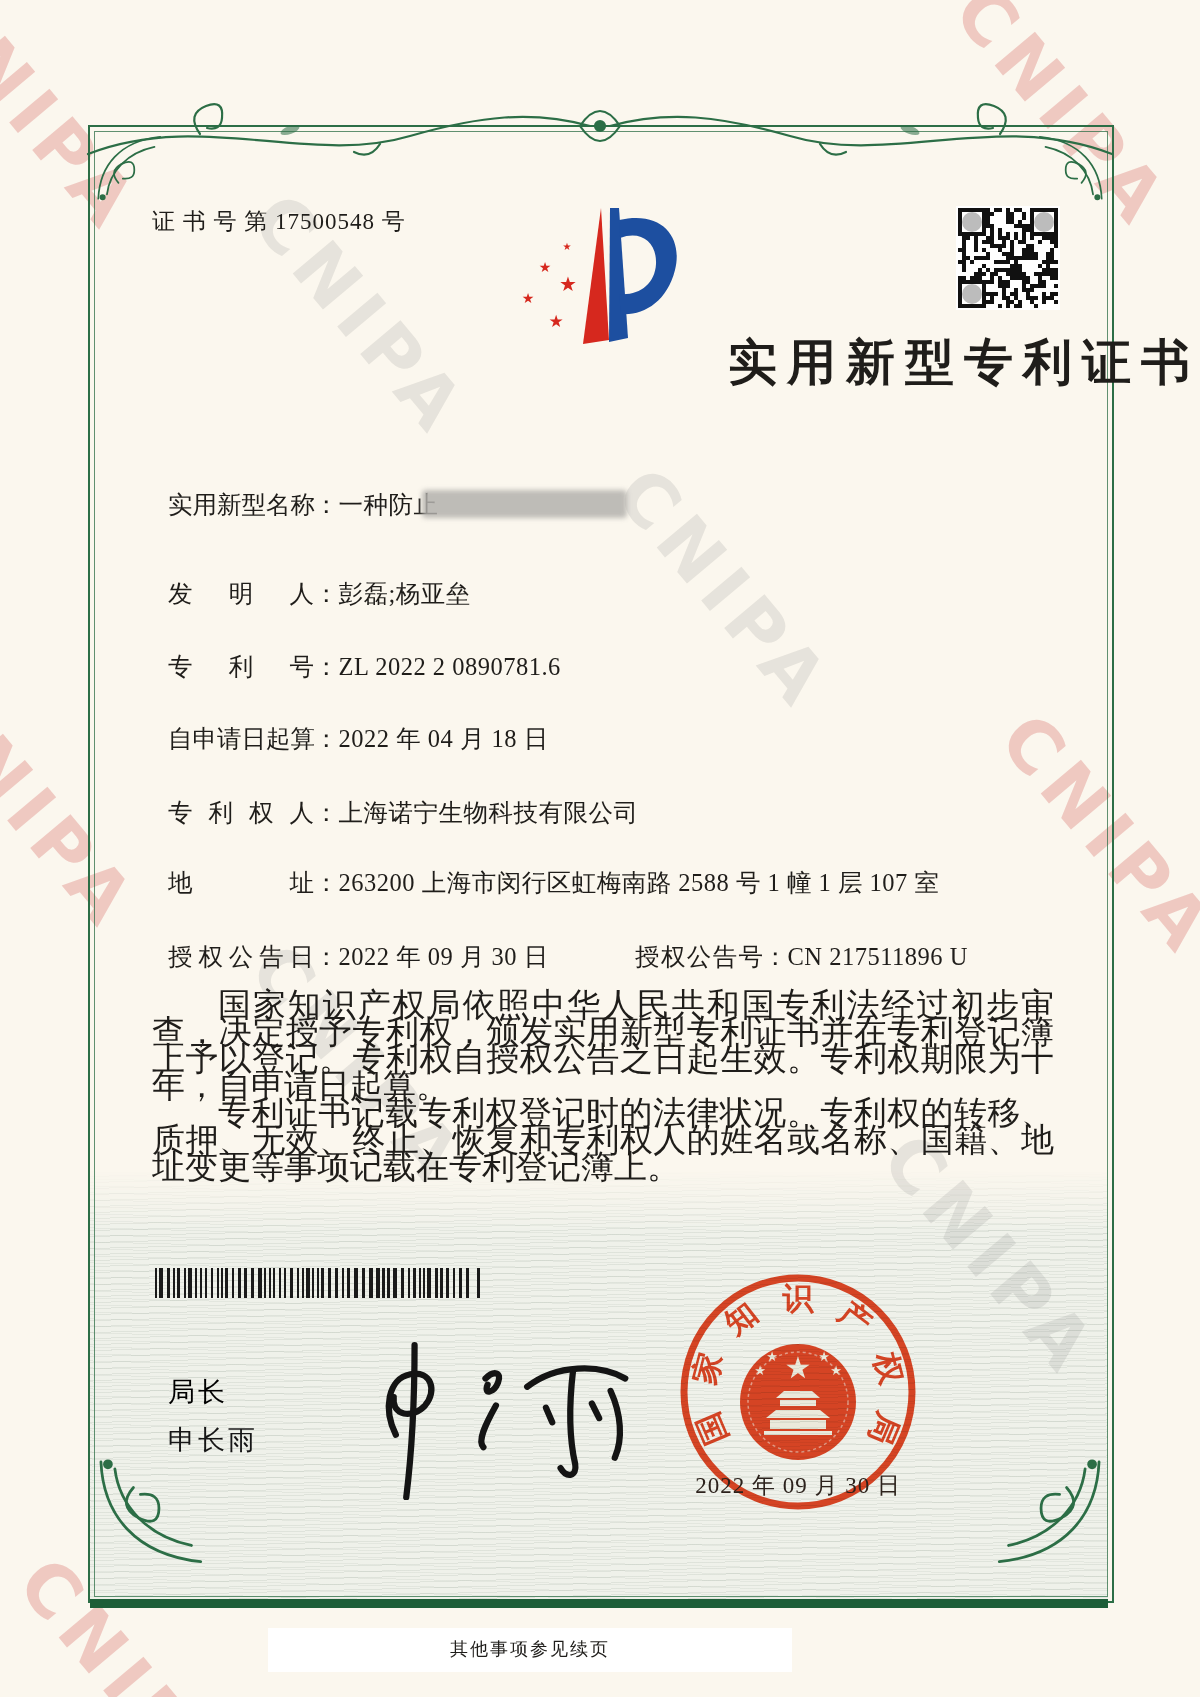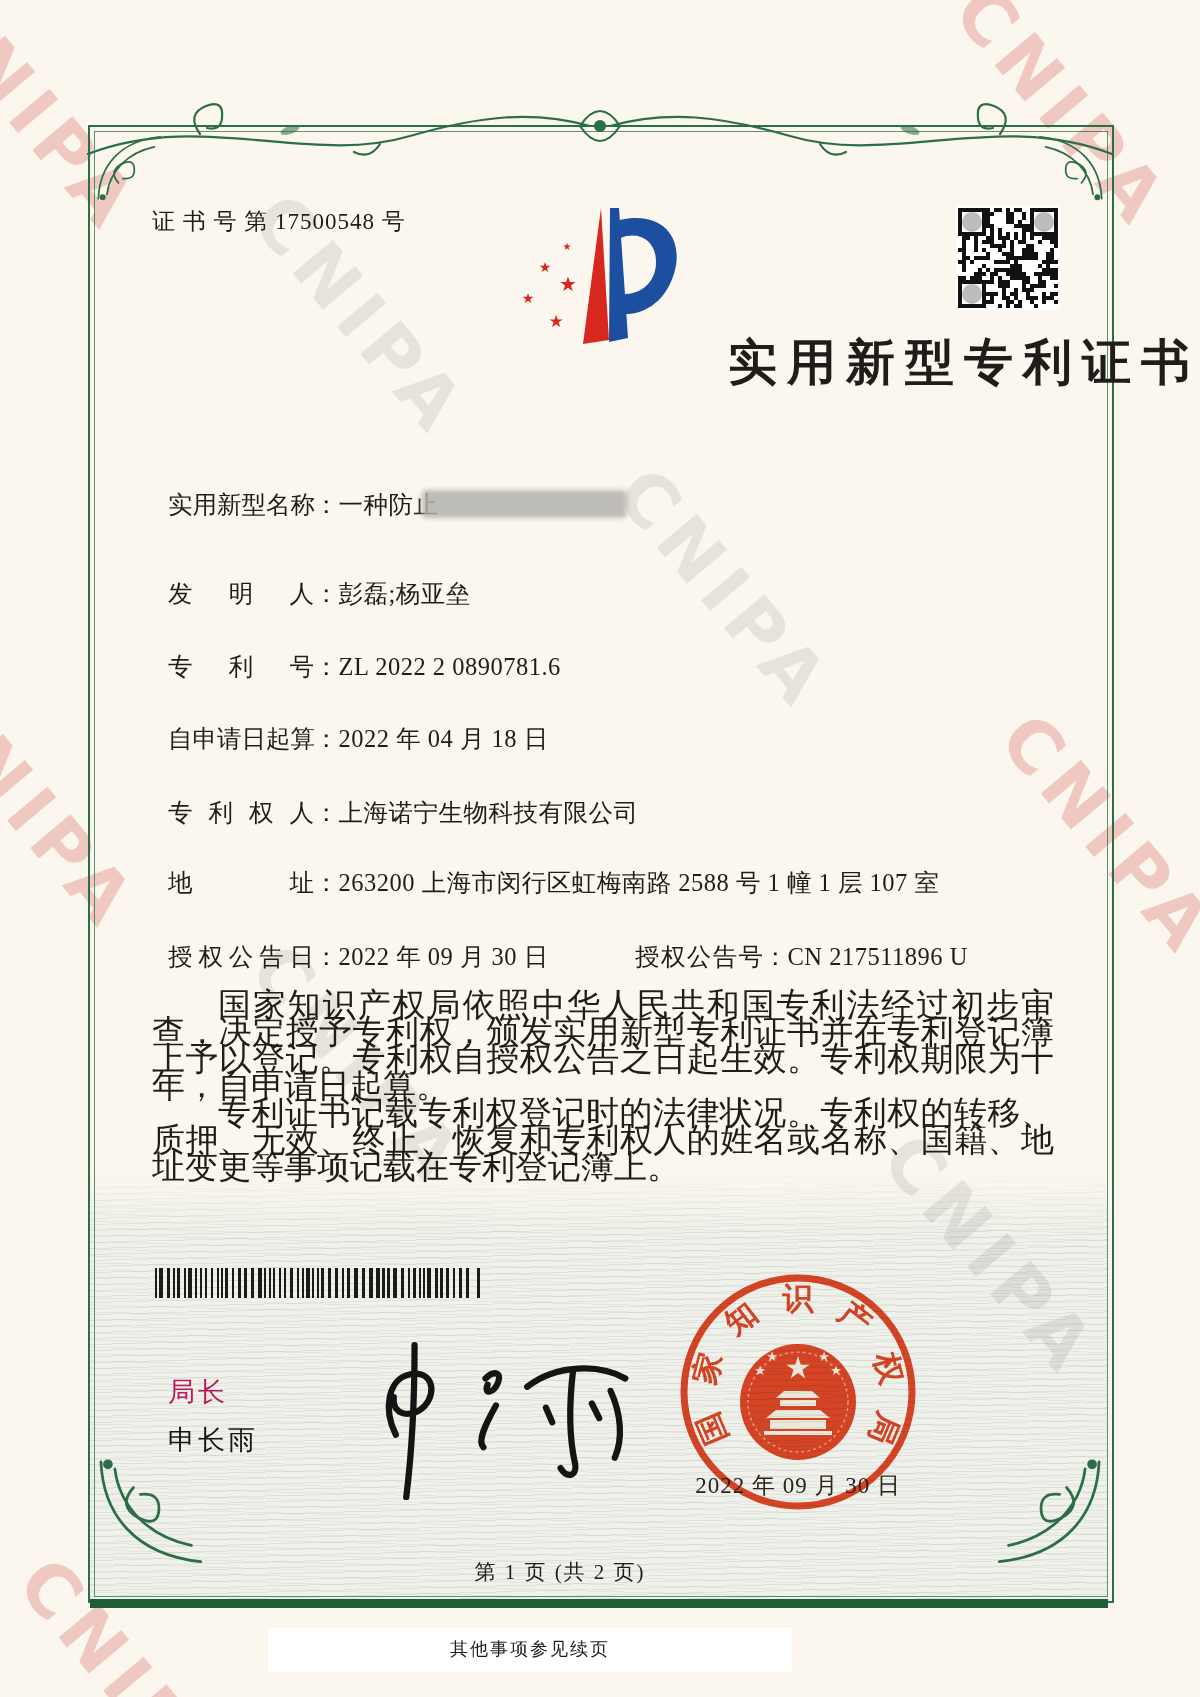--- a/index.html
+++ b/index.html
@@ -58,21 +58,21 @@
   .grant-right{position:absolute;left:467px;top:0;white-space:nowrap;}
   .redact{position:absolute;left:422px;top:490px;width:205px;height:28px;z-index:6;
           background:#b4b2ae;filter:blur(2.5px);border-radius:4px;opacity:.85;}
   
   .paras{position:absolute;left:152px;top:992px;width:902px;z-index:5;
          font-size:33px;line-height:27px;text-align:justify;}
   .paras p{margin:0;text-indent:2em;}
   
   .barcode{position:absolute;left:155px;top:1268px;width:326px;height:30px;z-index:5;}
   .sig-role{position:absolute;left:168px;top:1374px;z-index:5;font-family:"DejaVu Sans","Liberation Sans",sans-serif;
-            font-size:27px;letter-spacing:3px;color:#be185d;}
+            font-size:27px;letter-spacing:3px;color:#000000;}
   .sig-name{position:absolute;left:168px;top:1422px;z-index:5;font-family:"DejaVu Sans","Liberation Sans",sans-serif;
             font-size:27px;letter-spacing:3px;color:#161616;}
   .signature{position:absolute;left:352px;top:1332px;width:292px;height:168px;z-index:5;}
   .seal{position:absolute;left:668px;top:1262px;width:260px;height:260px;z-index:6;
         opacity:.93;mix-blend-mode:multiply;}
   .ring-ch{font-size:31px;font-weight:700;fill:var(--seal-red,#e23a16);text-anchor:middle;
            font-family:"Liberation Serif","DejaVu Serif",serif;}
   .seal-date{position:absolute;left:668px;top:1470px;width:260px;text-align:center;z-index:7;
              font-size:23px;letter-spacing:1px;color:#2c221c;}
   .pageinfo{position:absolute;left:300px;top:1558px;width:520px;text-align:center;z-index:5;
@@ -634,17 +634,16 @@
       <text class="star" x="168" y="113" font-size="13" text-anchor="middle" fill="#fbf7ee">★</text>
       <path d="M108,136 L152,136 L144,129 L116,129 Z" fill="#fbf7ee"></path>
       <rect x="112" y="138" width="36" height="6" fill="#fbf7ee"></rect>
       <path d="M98,156 L162,156 L152,148 L108,148 Z" fill="#fbf7ee"></path>
       <rect x="102" y="158" width="56" height="9" fill="#fbf7ee"></rect>
       <rect x="96" y="169" width="68" height="4" fill="#fbf7ee"></rect>
     </g>
   </svg>
   <div class="seal-date">2022 年 09 月 30 日</div>
 
-  <div class="pageinfo">第 1 页 (共 2 页)</div>
   <div class="note-strip"></div>
   <div class="note">其他事项参见续页</div>
 
 </div>
 
 </body></html>

